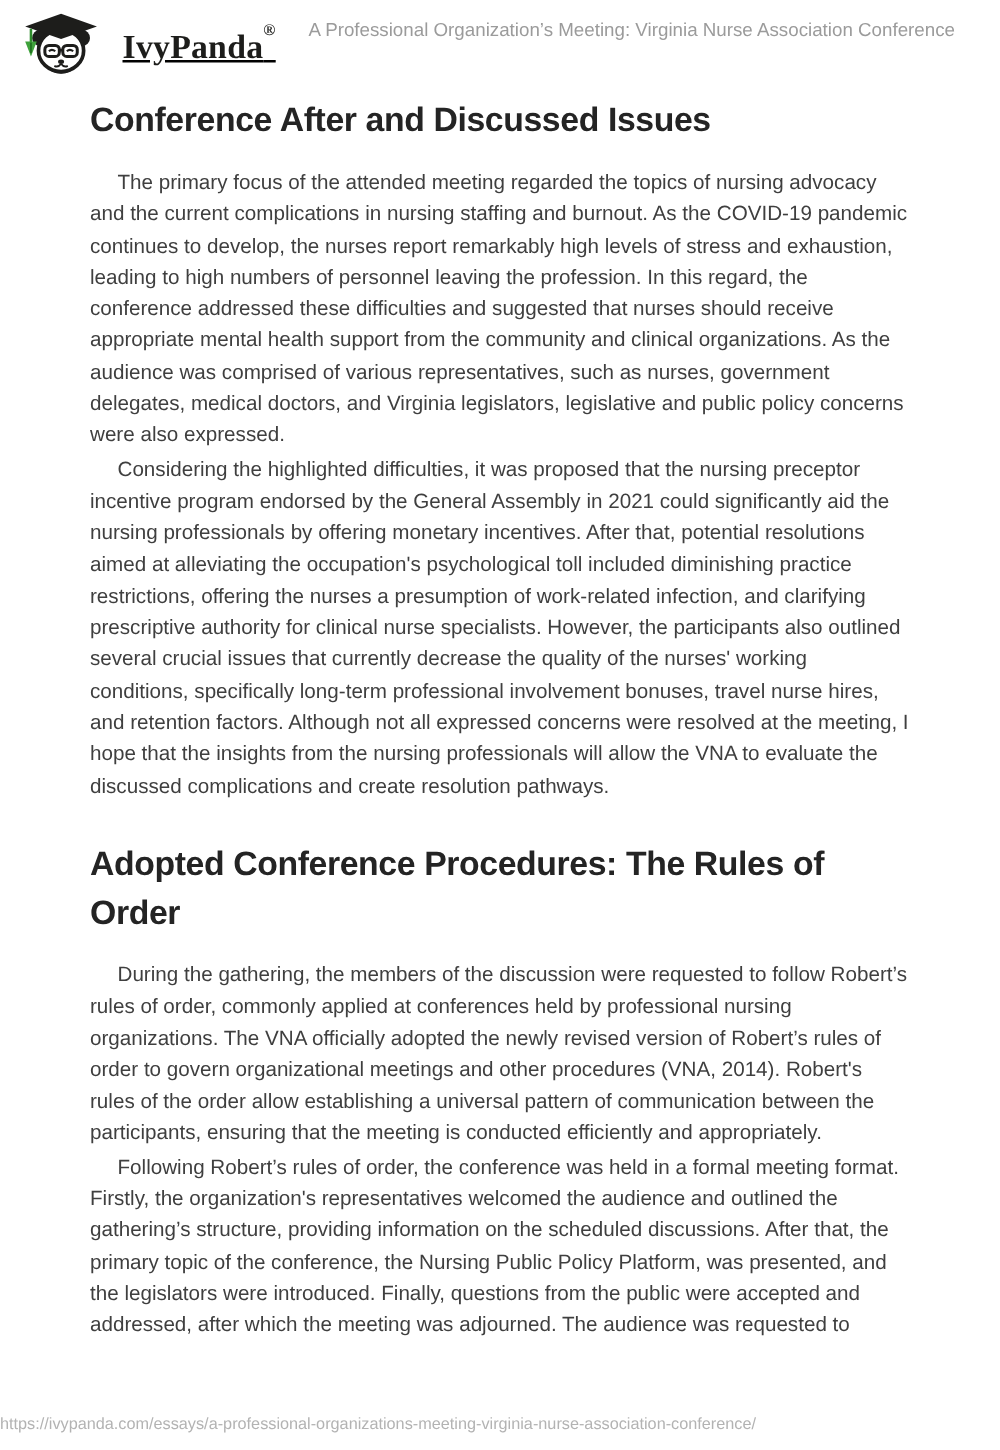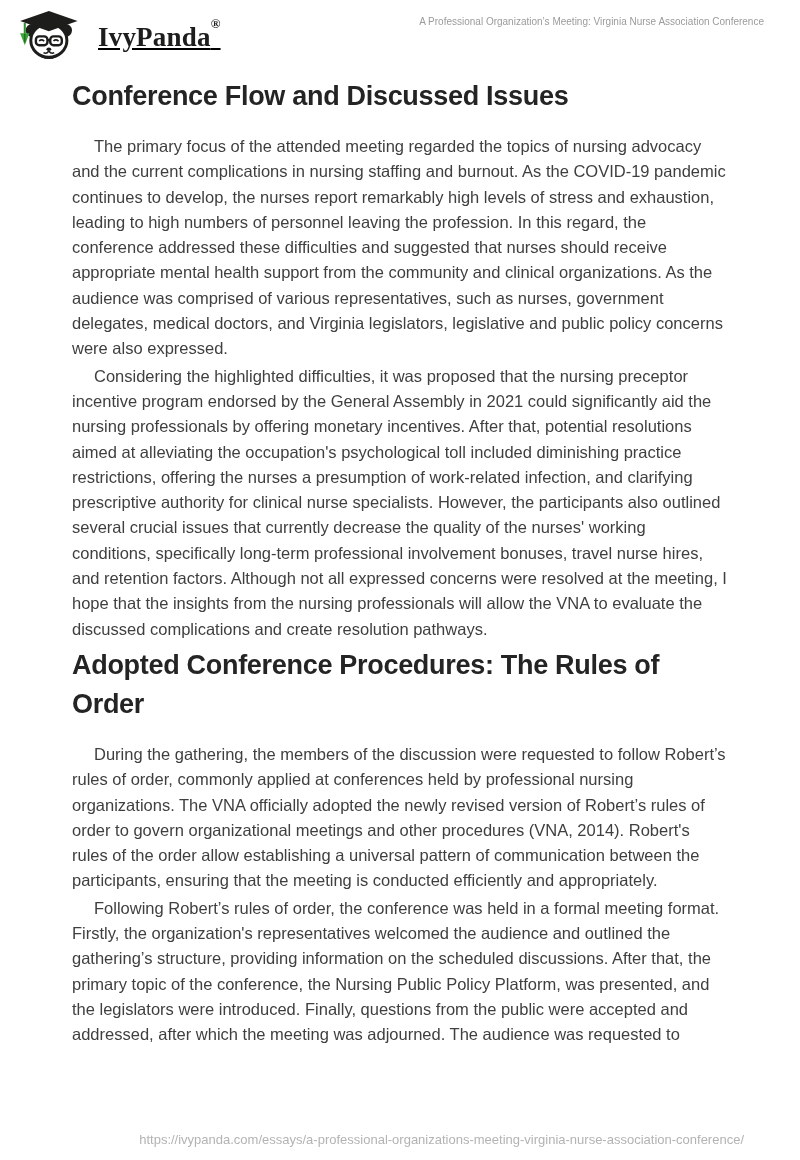--- a/index.html
+++ b/index.html
@@ -44,55 +44,55 @@
     font-family: "Liberation Serif", serif;
     font-weight: 700;
     font-size: 13px;
     color: #1d1d1b;
     vertical-align: super;
     position: relative;
     top: -8px;
   }
   .doc-title {
     padding-top: 8px;
-    font-size: 10px;
+    font-size: 15px;
     color: #9b9b9b;
     text-align: right;
   }
 
   
   .article {
     padding: 0 72px 0 72px;
     width: 800px;
   }
   .section-heading {
     font-size: 27px;
     font-weight: 700;
     color: #242424;
     letter-spacing: -0.3px;
     line-height: 39px;
   }
   .section-heading.first { margin-top: 16px; }
-  .section-heading.second { margin-top: 4px; }
+  .section-heading.second { margin-top: 30px; }
   .article p {
     margin-top: 18px;
     font-size: 16.5px;
     line-height: 25.3px;
     color: #3f3f3f;
     text-indent: 22px;
   }
   .article p + p { margin-top: 2px; }
 
   
   .page-footer {
     position: absolute;
     left: 0;
     right: 0;
     bottom: 12px;
-    text-align: right;
+    text-align: left;
     padding-right: 56px;
   }
   .source-url {
     font-size: 13px;
     color: #b3b3b3;
     text-decoration: none;
   }
 </style>
 </head>
 <body>
@@ -128,21 +128,21 @@
           <ellipse cx="35" cy="42.5" rx="2.6" ry="1.9" fill="#1d1d1b"></ellipse>
           <path d="M35 44.3 q-2.5 3.6 -5.8 1.8 M35 44.3 q2.5 3.6 5.8 1.8" fill="none" stroke="#1d1d1b" stroke-width="1.6"></path>
         </svg>
       </span>
       <span class="logo-text"><span>IvyPanda</span><span class="logo-reg">®</span></span>
     </div>
     <div class="doc-title">A Professional Organization’s Meeting: Virginia Nurse Association Conference</div>
   </header>
 
   <main class="article">
-    <h1 class="section-heading first">Conference Flow and Discussed Issues</h1>
+    <h1 class="section-heading first">Conference After and Discussed Issues</h1>
     <p>The primary focus of the attended meeting regarded the topics of nursing advocacy and the current complications in nursing staffing and burnout. As the COVID-19 pandemic continues to develop, the nurses report remarkably high levels of stress and exhaustion, leading to high numbers of personnel leaving the profession. In this regard, the conference addressed these difficulties and suggested that nurses should receive appropriate mental health support from the community and clinical organizations. As the audience was comprised of various representatives, such as nurses, government delegates, medical doctors, and Virginia legislators, legislative and public policy concerns were also expressed.</p>
     <p>Considering the highlighted difficulties, it was proposed that the nursing preceptor incentive program endorsed by the General Assembly in 2021 could significantly aid the nursing professionals by offering monetary incentives. After that, potential resolutions aimed at alleviating the occupation's psychological toll included diminishing practice restrictions, offering the nurses a presumption of work-related infection, and clarifying prescriptive authority for clinical nurse specialists. However, the participants also outlined several crucial issues that currently decrease the quality of the nurses' working conditions, specifically long-term professional involvement bonuses, travel nurse hires, and retention factors. Although not all expressed concerns were resolved at the meeting, I hope that the insights from the nursing professionals will allow the VNA to evaluate the discussed complications and create resolution pathways.</p>
 
     <h1 class="section-heading second">Adopted Conference Procedures: The Rules of Order</h1>
     <p>During the gathering, the members of the discussion were requested to follow Robert’s rules of order, commonly applied at conferences held by professional nursing organizations. The VNA officially adopted the newly revised version of Robert’s rules of order to govern organizational meetings and other procedures (VNA, 2014). Robert's rules of the order allow establishing a universal pattern of communication between the participants, ensuring that the meeting is conducted efficiently and appropriately.</p>
     <p>Following Robert’s rules of order, the conference was held in a formal meeting format. Firstly, the organization's representatives welcomed the audience and outlined the gathering’s structure, providing information on the scheduled discussions. After that, the primary topic of the conference, the Nursing Public Policy Platform, was presented, and the legislators were introduced. Finally, questions from the public were accepted and addressed, after which the meeting was adjourned. The audience was requested to</p>
   </main>
 
   <footer class="page-footer">
     <a class="source-url" href="#">https://ivypanda.com/essays/a-professional-organizations-meeting-virginia-nurse-association-conference/</a>

